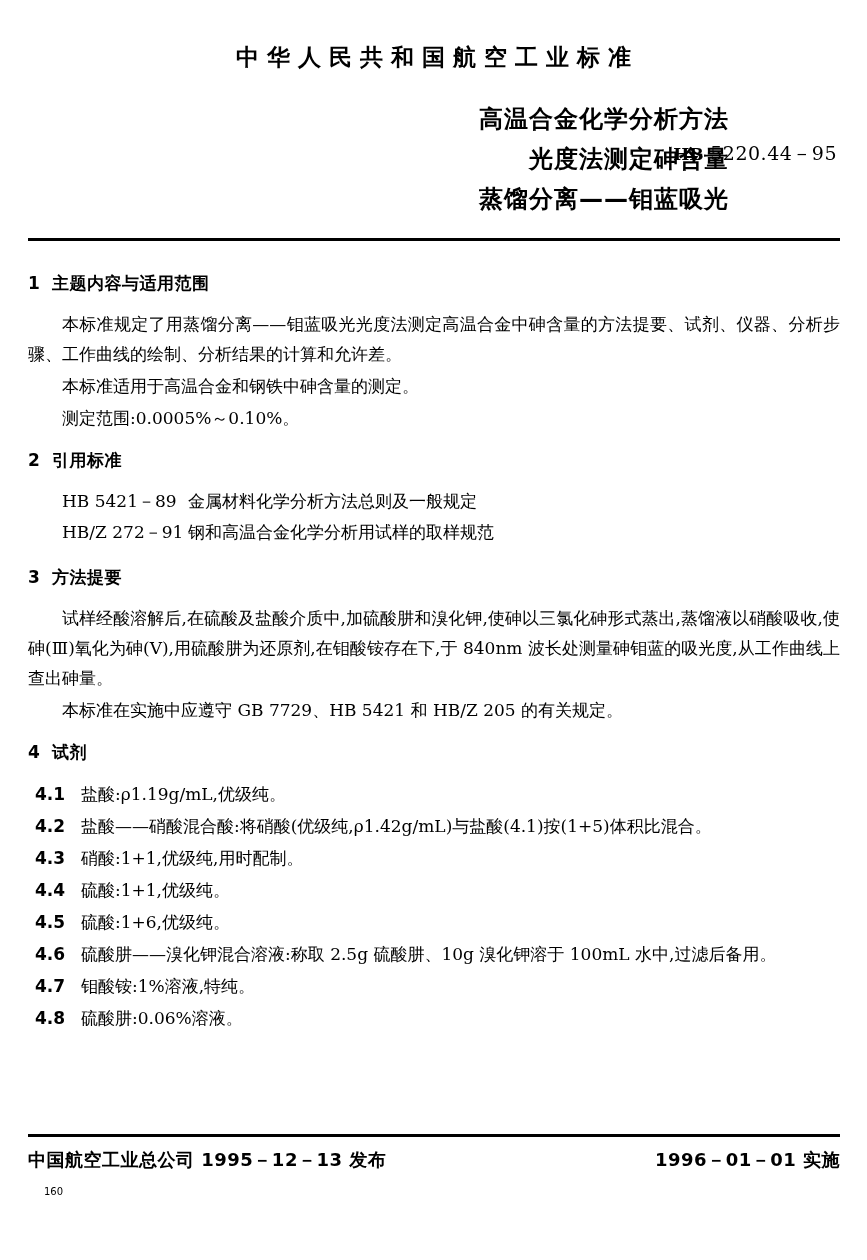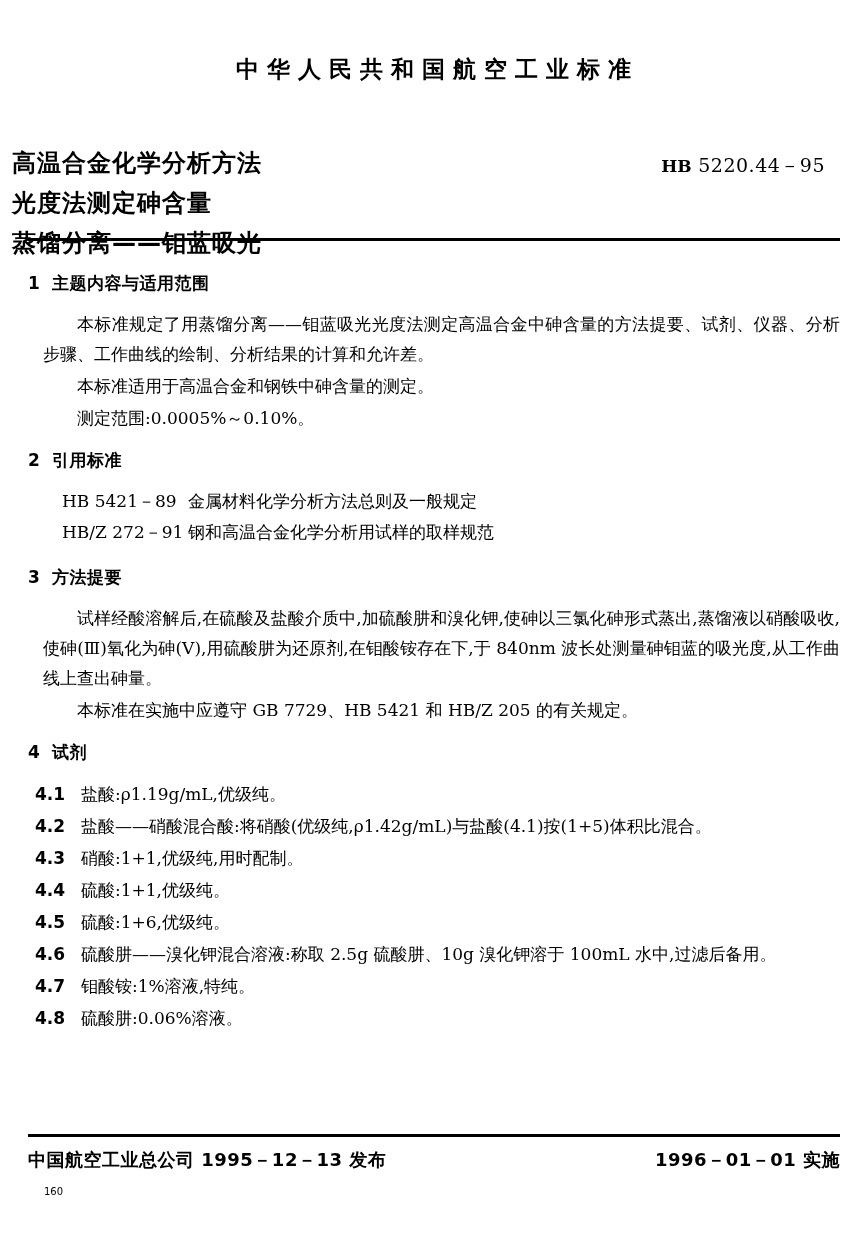--- a/index.html
+++ b/index.html
@@ -11,21 +11,21 @@
     width: 867px;
     height: 1260px;
     position: relative;
     font-family: "DejaVu Sans", "Liberation Sans", sans-serif;
     color: #000000;
     overflow: hidden;
   }
   .page {
     position: absolute;
     inset: 0;
-    padding: 12px;
+    padding: 0;
   }
 
   
   .doc-header {
     text-align: center;
     margin-top: 42px;
     font-size: 23px;
     font-weight: bold;
     letter-spacing: 8px;
     text-indent: 8px;
@@ -36,22 +36,21 @@
   .title-block {
     position: relative;
     margin-top: 26px;
     height: 122px;
   }
   .title-lines {
     position: absolute;
     left: 0;
     right: 0;
     top: 0;
-    text-align: left;
-    margin-top: 32px;
+    text-align: right;
   }
   .title-line {
     font-size: 24px;
     font-weight: bold;
     line-height: 40px;
     letter-spacing: 1px;
     white-space: nowrap;
   }
   .title-line.l1 { padding-right: 138px; }
   .title-line.l2 { padding-right: 138px; }
@@ -104,21 +103,21 @@
     font-family: "DejaVu Sans", "Liberation Sans", sans-serif;
   }
   .sec-head .num {
     display: inline-block;
     min-width: 24px;
   }
   .para {
     font-size: 17px;
     line-height: 30px;
     text-align: justify;
-    margin: 0 0 2px 15px;
+    margin: 0 0 2px 0;
     font-family: "DejaVu Serif", "Liberation Serif", serif;
     letter-spacing: 0px;
   }
   .para.indent { text-indent: 34px; }
   .gap-after { margin-bottom: 16px; }
 
   .ref-list {
     margin: 0 0 18px 0;
     padding: 0;
     list-style: none;

